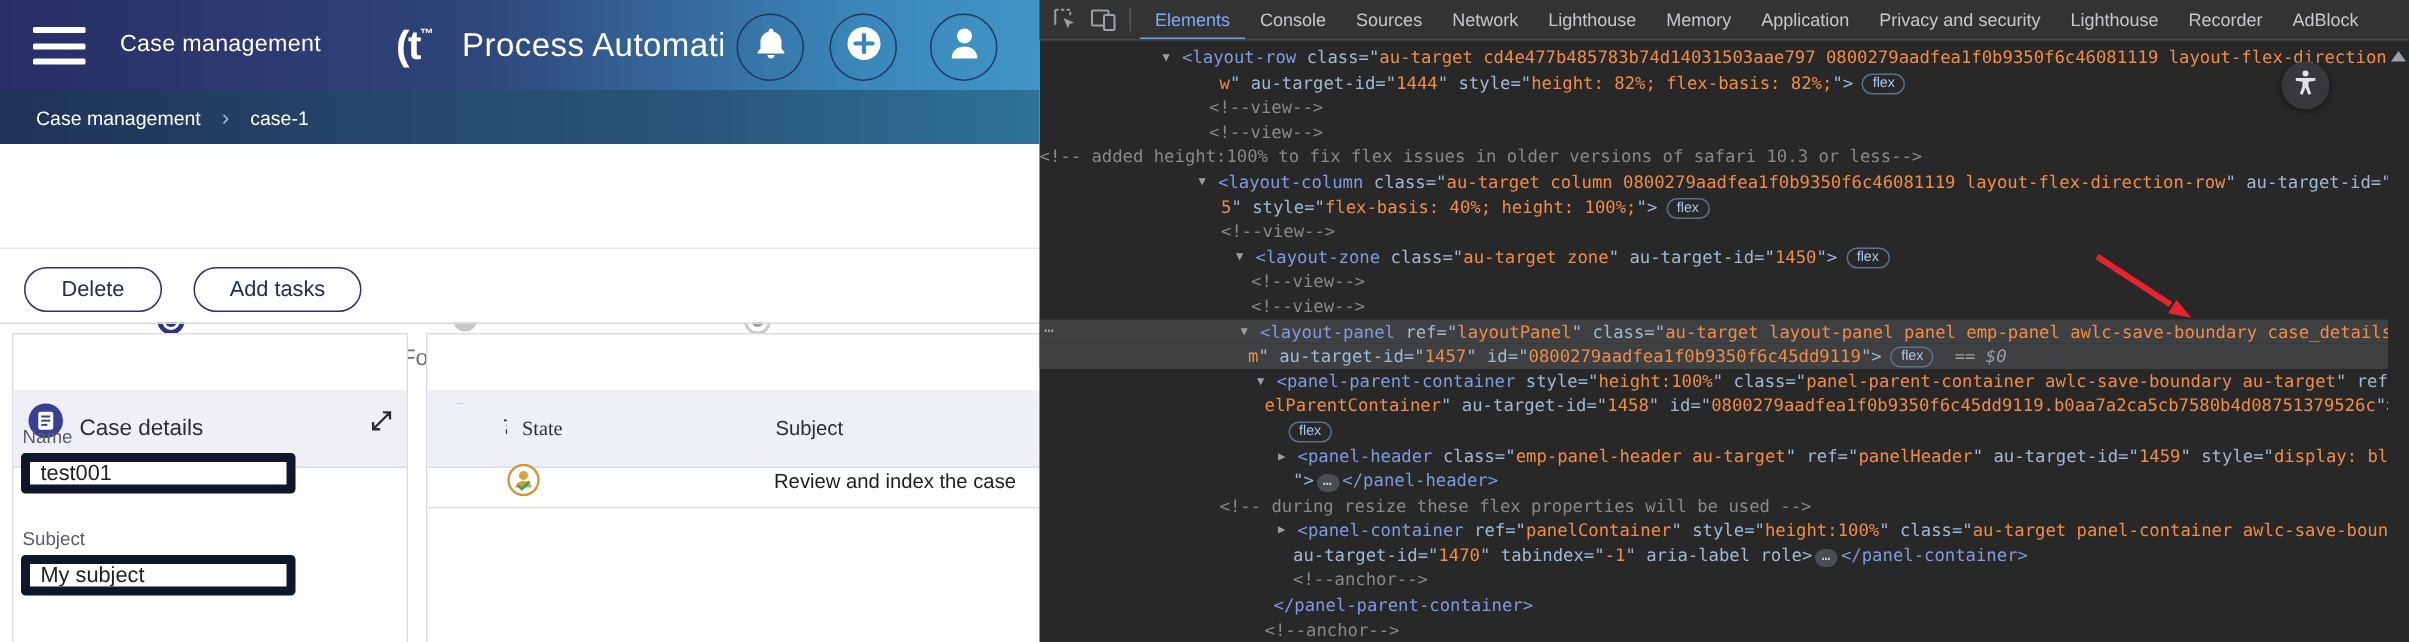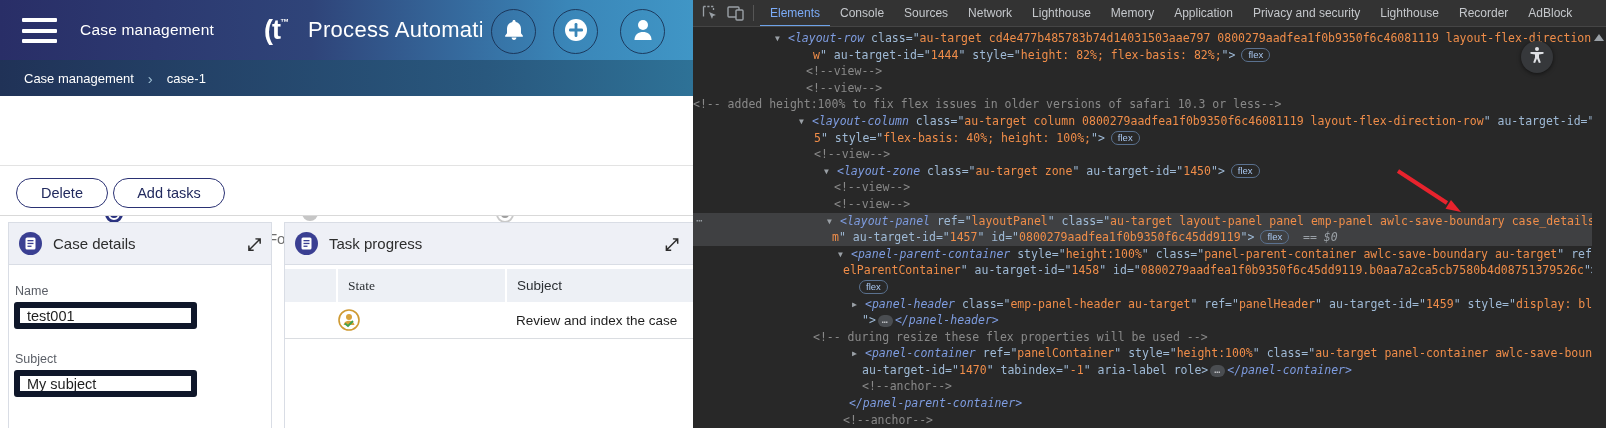--- a/index.html
+++ b/index.html
@@ -42,26 +42,26 @@
   .dot-fill { left:-8px; width:16px; height:16px; background:#c6c6c6; }
   .dot-ring { left:-9px; width:18px; height:18px; border:2px solid #c9c9c9; background:#fff; }
   .dot-ring::after { content:""; position:absolute; left:3px; top:3px; width:8px; height:8px; border-radius:50%; background:#9e9e9e; }
 
   .hline { position:absolute; left:0; width:693px; height:1px; background:#e3e3e3; }
   .hline.h1 { top:165px; } .hline.h2 { top:215px; background:#d9d9d9; }
 
   .actions { position:absolute; left:0; top:166px; width:693px; height:49px; background:#fff; }
   .pill-btn { position:absolute; top:12px; height:30px; border-radius:16px; border:1.5px solid #2a3173;
     background:#fff; color:#222a5e; font-size:14.5px; font-family:"Liberation Sans",sans-serif; cursor:pointer; }
-  .pill-btn.delete { left:16px; width:92px; } .pill-btn.addtasks { left:113px; width:112px; }
+  .pill-btn.delete { left:16px; width:92px; } .pill-btn.addtasks { left:129px; width:112px; }
 
   .panel { position:absolute; top:222px; height:210px; background:#fff; border:1px solid #d9dde5; }
   .panel-cd { left:8px; width:264px; }
   .panel-tp { left:284px; width:440px; }
-  .panel-head { position:relative; height:42px; background:#eef0f6; border-bottom:1px solid #d9dde5; display:flex; align-items:center; }
+  .panel-head { position:relative; height:52px; background:#eef0f6; border-bottom:1px solid #d9dde5; display:flex; align-items:center;margin-top:37px; }
   .p-icon { position:absolute; left:10px; top:9px; width:23px; height:23px; border-radius:50%; background:#3a3f92; display:flex; align-items:center; justify-content:center; }
   .p-title { margin-left:44px; font-size:15px; color:#2d2d2d; }
   .p-expand { position:absolute; top:11px; font-size:17px; font-weight:bold; color:#2d2d2d; cursor:pointer; font-family:"DejaVu Sans",sans-serif; line-height:20px; }
   .panel-cd .p-expand { right:10px; } .panel-tp .p-expand { left:380px; }
 
   .field-label { position:absolute; left:6px; font-size:12.5px; color:#5a5e66; }
   .field-input { position:absolute; left:5px; width:183px; height:27px; border:6px solid #0f172a; border-radius:3px;
     font-size:14.5px; color:#1f1f1f; padding:0 7px; font-family:"Liberation Sans",sans-serif; background:#fff; }
 
   .tp-thead { position:absolute; left:0; top:46px; width:100%; height:33px; display:flex; }
@@ -81,21 +81,21 @@
   .dt-sep { flex:0 0 auto; width:1px; height:16px; background:#565656; margin:0 6px 0 9px; }
   .dt-tab { flex:0 0 auto; padding:0 10px; height:27px; line-height:26px; font-size:12px; color:#c5c8cc; cursor:pointer; }
   .dt-tab.active { color:#7cacf8; box-shadow:inset 0 -2px 0 #6da2e8; }
 
   .dom-tree { position:absolute; left:0; top:28px; width:100%; height:400px; overflow:hidden;
     font-family:"DejaVu Sans Mono",monospace; font-size:11.5px; line-height:16.6px; padding-top:2px; }
   .code-line { position:relative; height:16.6px; white-space:pre; }
   .code-line.sel { background:#3f4042; }
   .gutter { position:absolute; left:3px; top:0; color:#9aa0a6; letter-spacing:1px; font-size:11px; }
   .tk-a { display:inline-block; width:13px; font-size:8px; color:#9aa0a6; transform:translateY(-1.5px); }
-  .tk-t { color:#7e9ce0;font-style:italic; } .tk-at { color:#9fbad6; } .tk-p { color:#9fbad6; }
+  .tk-t { color:#7e9ce0; } .tk-at { color:#9fbad6; } .tk-p { color:#9fbad6; }
   .tk-v { color:#f08d49; } .tk-c { color:#898989; }
   .tk-q { color:#9aa0a6; font-style:italic; }
   .badge { display:inline-block; border:1px solid #5a718f; color:#a9c7f0; border-radius:8px;
     font-family:"Liberation Sans",sans-serif; font-size:9.5px; line-height:12px; padding:0 6px; margin-left:6px; vertical-align:1px; cursor:pointer; }
   .ell { display:inline-block; background:#4a4d51; color:#c8cacd; border-radius:8px; font-size:10px;
     line-height:10px; padding:0 4px 2px; margin:0 2px; vertical-align:1px; letter-spacing:1px; cursor:pointer; }
 
   .dt-scrollbar { position:absolute; right:0; top:28px; width:14px; height:400px; background:#282828; }
   .scroll-up { position:absolute; left:2px; top:6px; width:0; height:0;
     border-left:5px solid transparent; border-right:5px solid transparent; border-bottom:7px solid #9aa0a6; cursor:pointer; }

